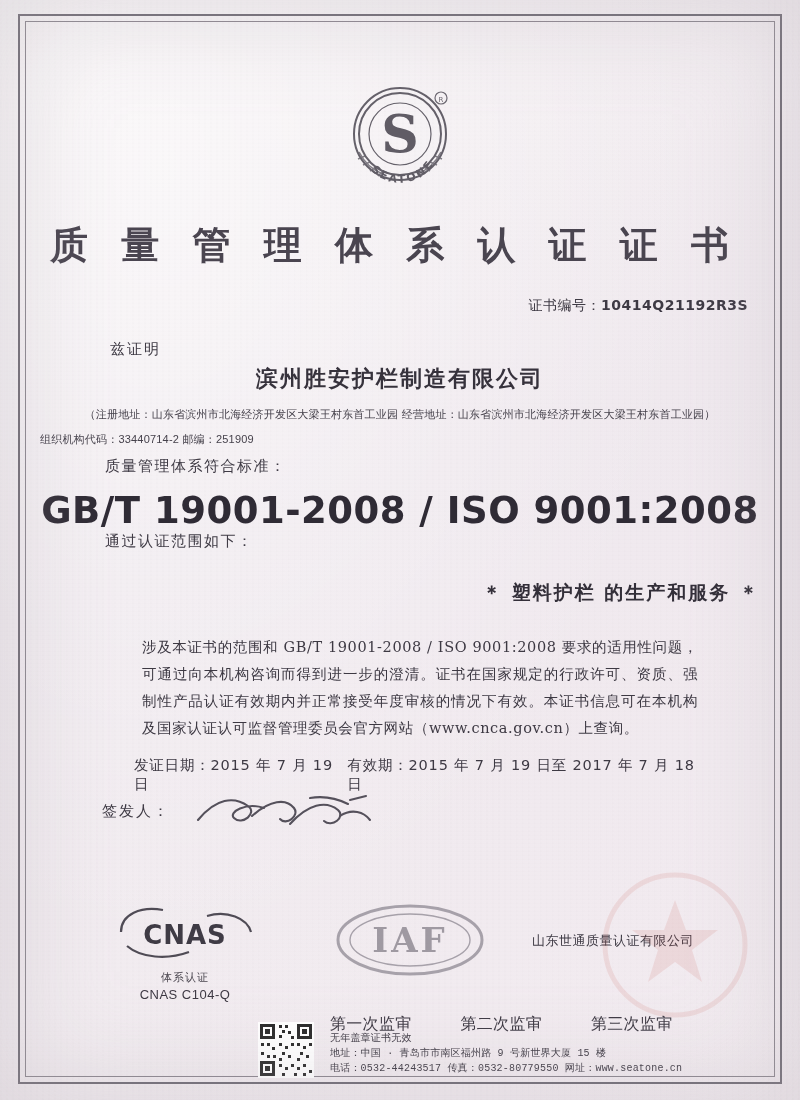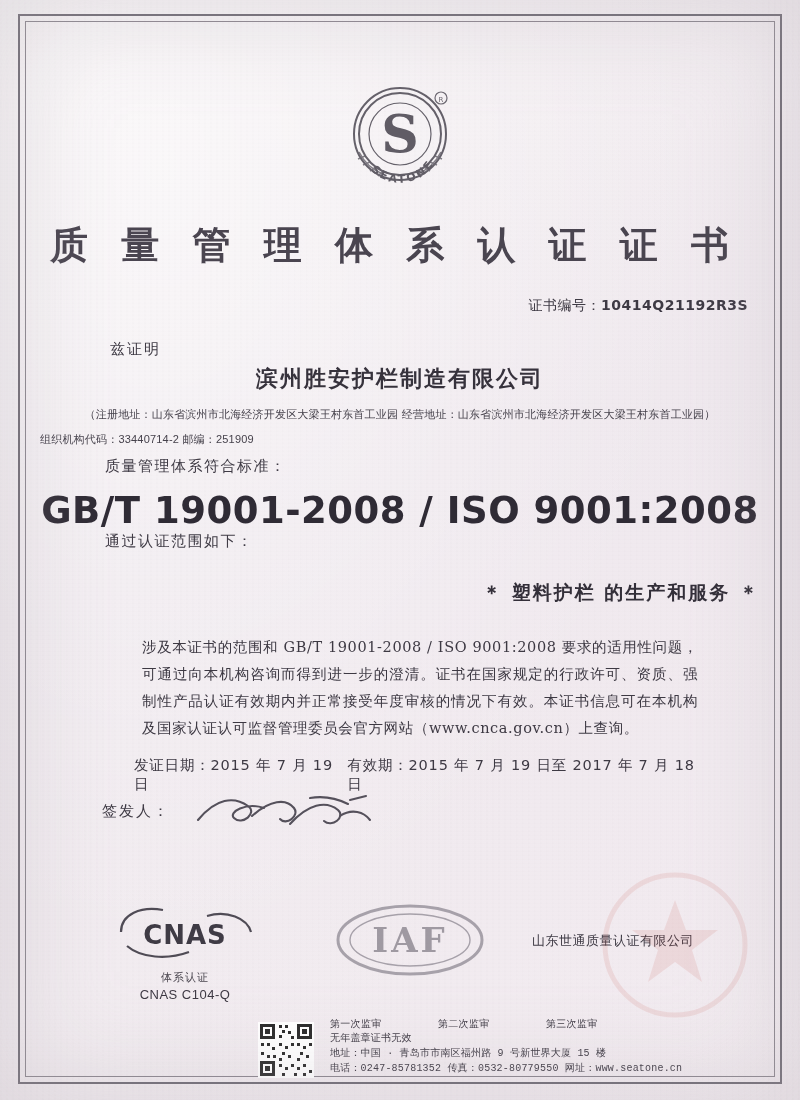--- a/index.html
+++ b/index.html
@@ -294,22 +294,22 @@
     left: 290px;
     right: 18px;
     top: 982px;
     font-family: "DejaVu Sans", "Liberation Sans", sans-serif;
     font-size: 10px;
     color: #3e3a44;
     line-height: 15px;
   }
   .audit-row {
     display: flex;
-    gap: 34px;
-    font-size: 10px;
+    gap: 49px;
+    font-size: 16px;
     letter-spacing: 0.3px;
     align-items: flex-end;
   }
   .audit-row .cell { min-width: 74px; }
   .footer-center { text-align: left; font-family: Liberation Mono, monospace; }
   .footer-line { letter-spacing: 0.2px; }
 
   .seal-stamp {
     position: absolute;
     left: 560px;
@@ -480,19 +480,19 @@
     </div>
 
     <div class="footer">
       <div class="audit-row">
         <span class="cell">第一次监审</span>
         <span class="cell">第二次监审</span>
         <span class="cell">第三次监审</span>
       </div>
       <div class="footer-center footer-line">无年盖章证书无效</div>
       <div class="footer-center footer-line">地址：中国 · 青岛市市南区福州路 9 号新世界大厦 15 楼</div>
-      <div class="footer-center footer-line">电话：0247-85781352          传真：0532-80779550          网址：www.seatone.cn</div>
+      <div class="footer-center footer-line">电话：0532-44243517          传真：0532-80779550          网址：www.seatone.cn</div>
     </div>
 
   </div>
 
   <div class="vignette"></div>
 </div>
 
 </body></html>

